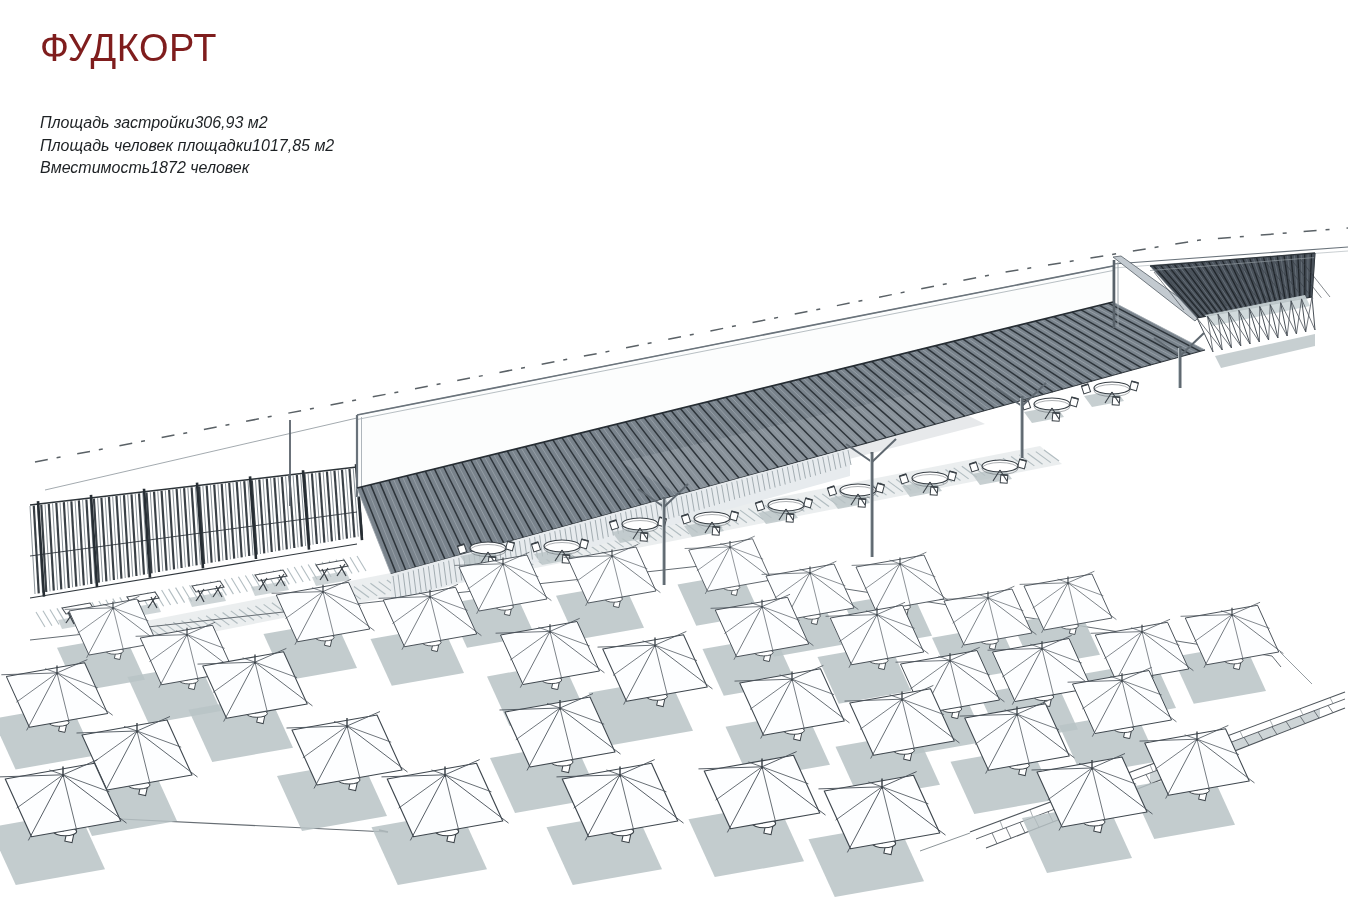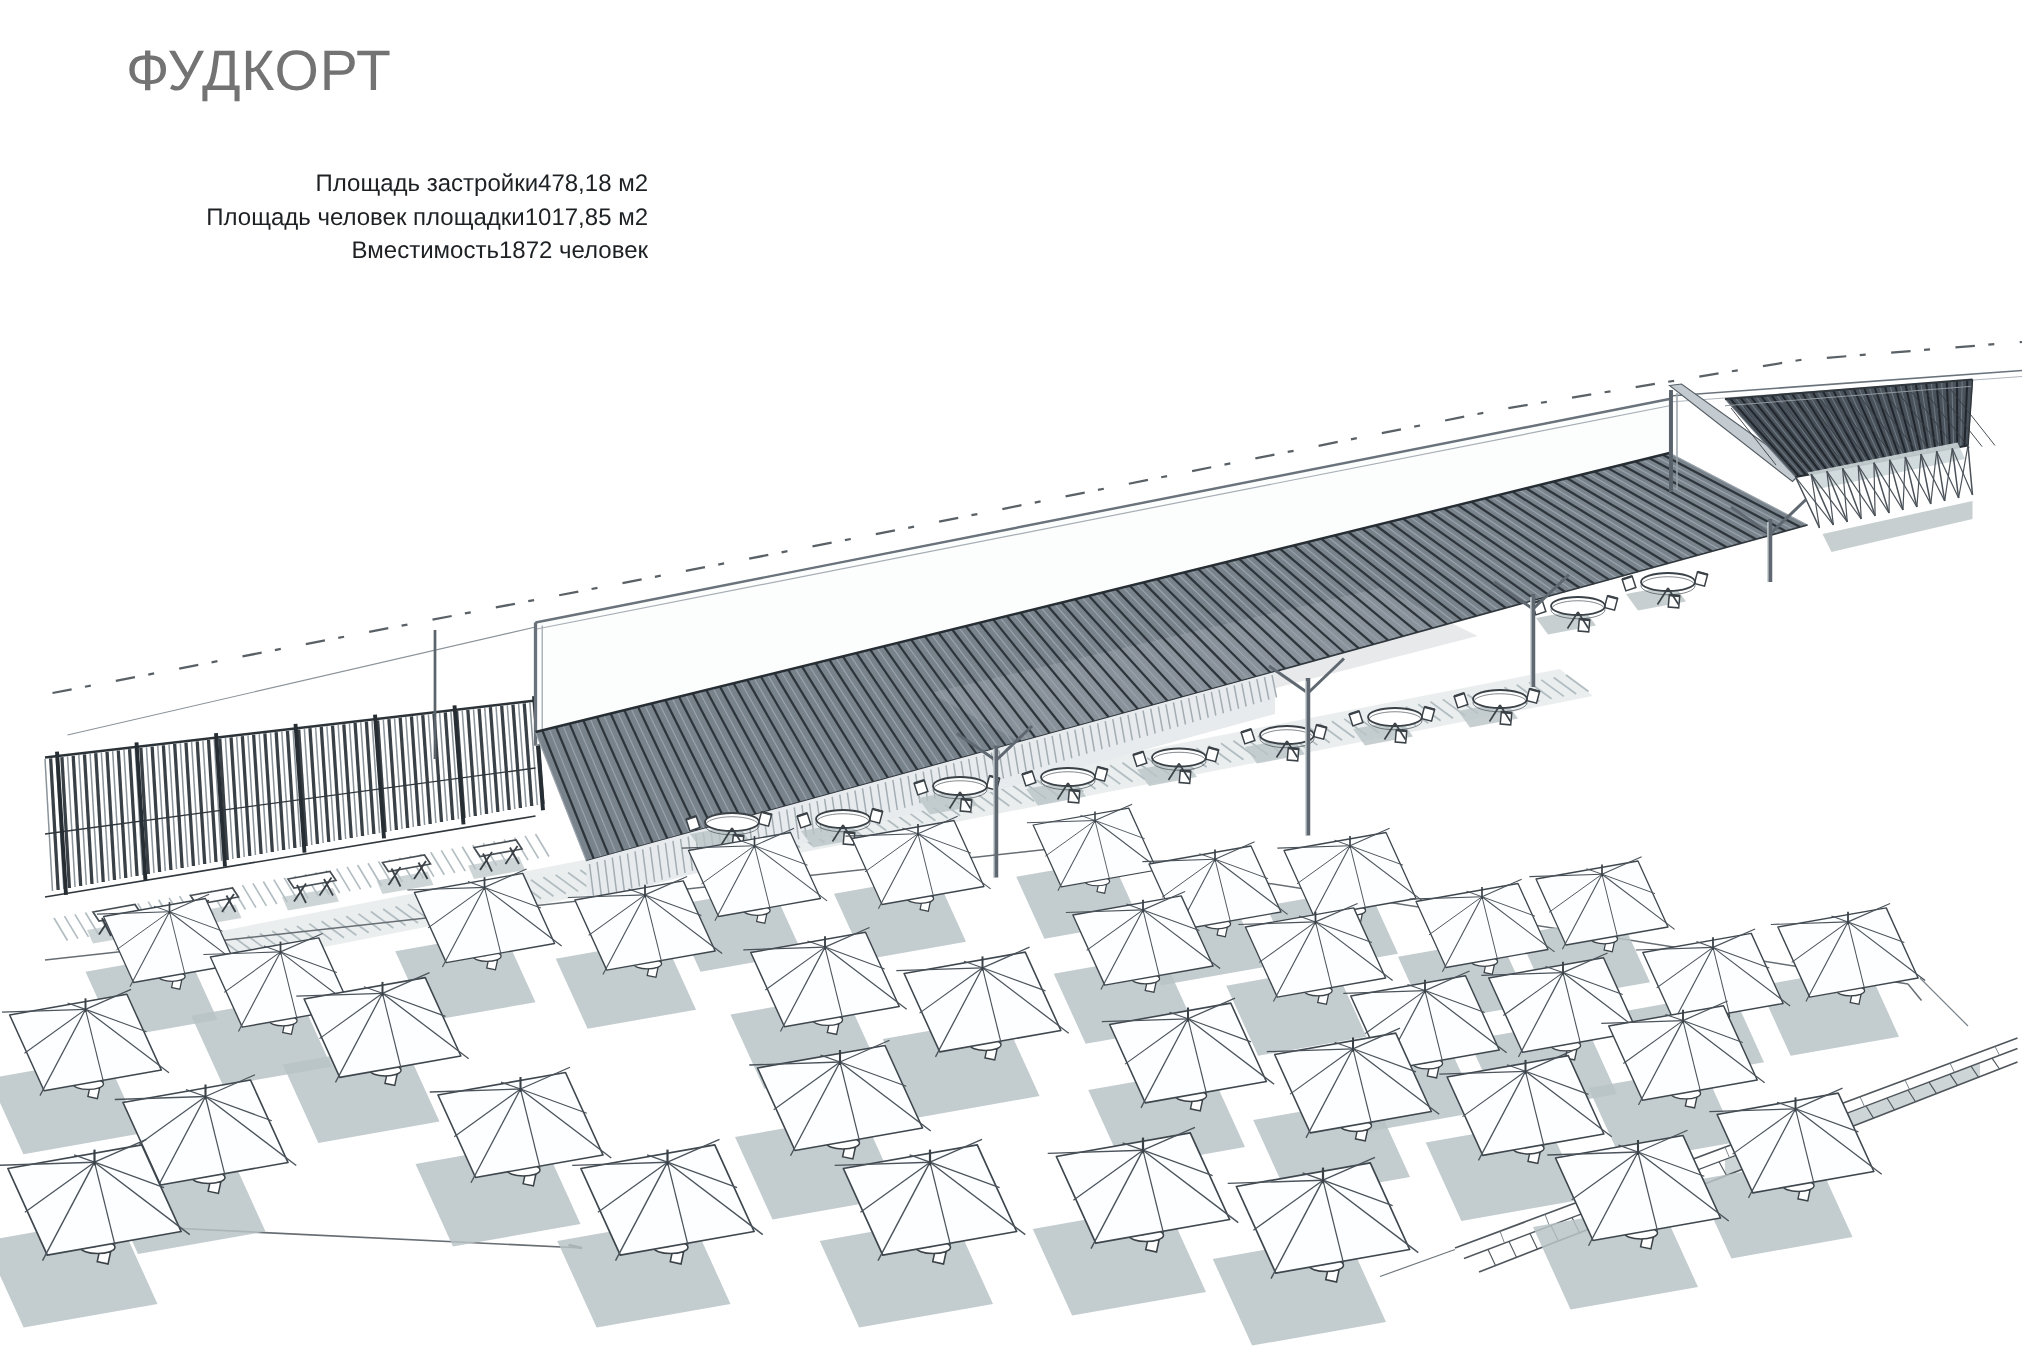--- a/index.html
+++ b/index.html
@@ -1,36 +1,36 @@
 <!DOCTYPE html>
 <html lang="ru"><head>
 <meta charset="utf-8">
 <style>
   html,body{margin:0;padding:0;background:#ffffff;}
   .page{position:relative;width:1350px;height:900px;background:#fff;overflow:hidden;
         font-family:"Liberation Sans","DejaVu Sans",sans-serif;}
   .page-title{position:absolute;left:40px;top:27px;margin:0;font-size:38px;font-weight:500;
         letter-spacing:.5px;color:#2E7F88;}
   .specs{position:absolute;left:40px;top:112px;width:392px;font-size:16px;color:#1d2124;}
-  .spec-row{display:flex;justify-content:flex-end;line-height:22.5px;white-space:nowrap;}
+  .spec-row{display:flex;justify-content:flex-start;line-height:22.5px;white-space:nowrap;font-style:italic;}
   .spec-label{text-align:left;}
   .spec-value{text-align:right;}
   .scene{position:absolute;left:0;top:0;}
 </style>
 </head>
 <body>
 
 <div class="page">
 
-  <h1 class="page-title" style="color: #737373; margin-left: 44px;">ФУДКОРТ</h1>
+  <h1 class="page-title" style="color: #7f1d1d;">ФУДКОРТ</h1>
 
   <div class="specs">
     <div class="spec-row">
       <span class="spec-label">Площадь застройки</span>
-      <span class="spec-value">478,18 м2</span>
+      <span class="spec-value">306,93 м2</span>
     </div>
     <div class="spec-row">
       <span class="spec-label">Площадь человек площадки</span>
       <span class="spec-value">1017,85 м2</span>
     </div>
     <div class="spec-row">
       <span class="spec-label">Вместимость</span>
       <span class="spec-value">1872 человек</span>
     </div>
   </div>

